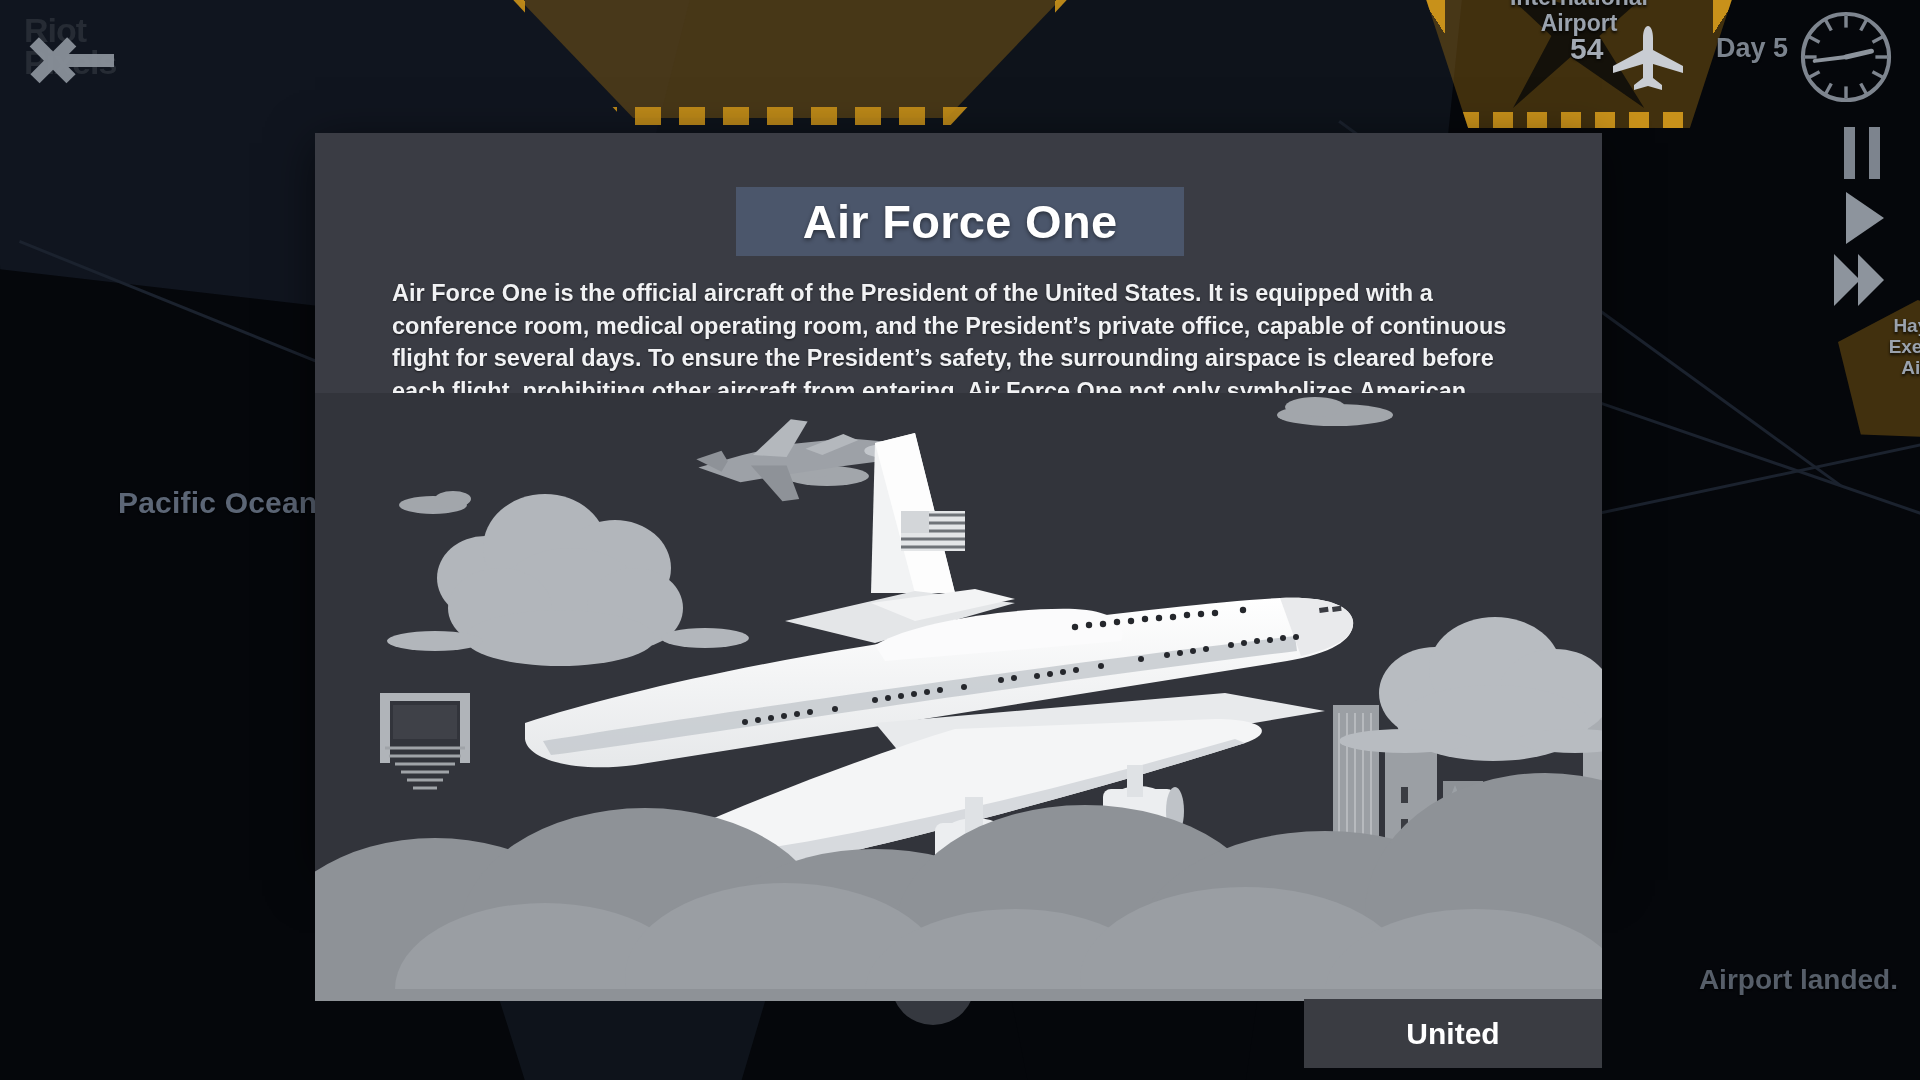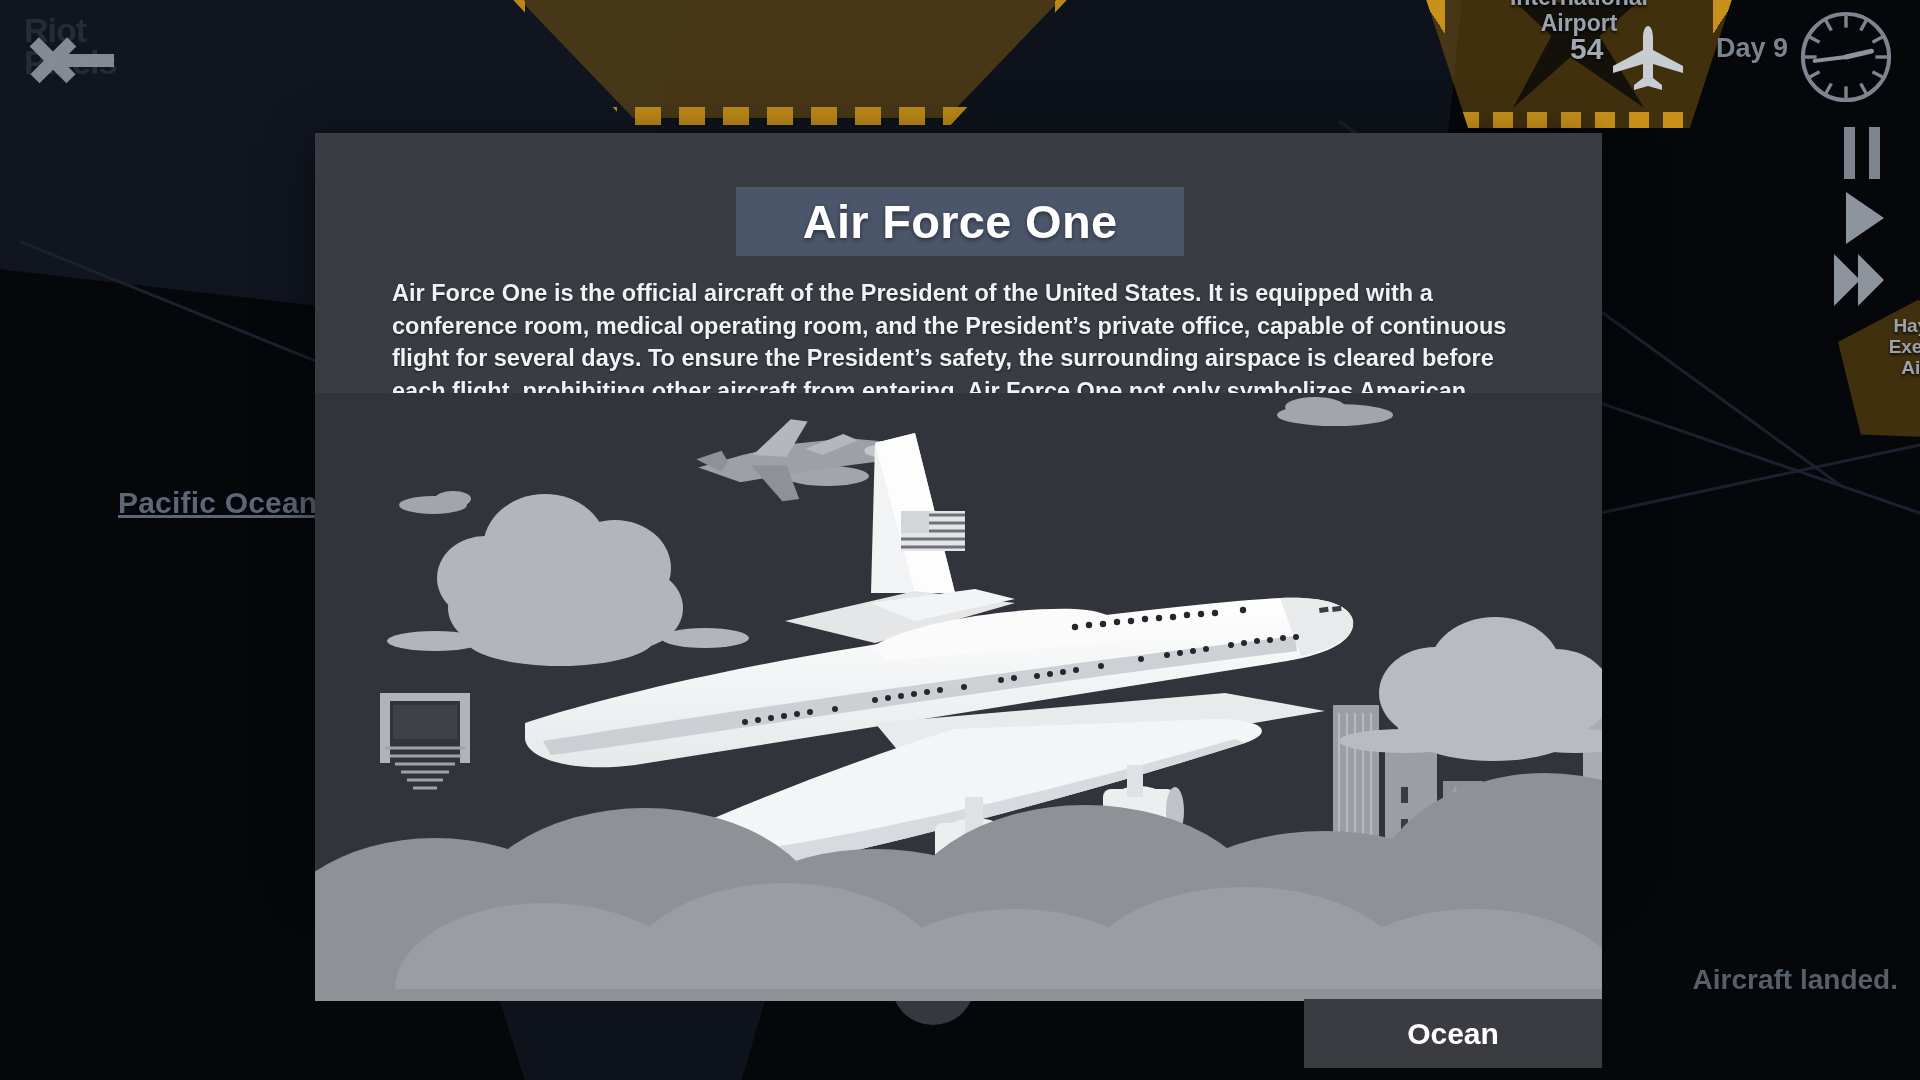--- a/index.html
+++ b/index.html
@@ -15,21 +15,20 @@
   .landmass { position:absolute; background:#05070b; }
   .water    { position:absolute; background:#131a26; }
 
   .road { position:absolute; background:#1b222e; transform-origin:0 0; }
 
   .map-label {
     position:absolute; color:#5c6676; font-weight:bold;
     text-shadow:0 1px 2px rgba(0,0,0,.8); letter-spacing:.2px;
     white-space:pre; text-align:left; line-height:1.12;
     pointer-events:none;
-    text-decoration:underline;
   }
 
   
   .zone { position:absolute; }
   .zone-fill {
     position:absolute; inset:0;
     background:rgba(150,105,20,.42);
   }
   .zone-dash {
     position:absolute; inset:-7px;
@@ -190,21 +189,21 @@
   <div id="watermark" style="white-space: pre;">Riot<br>Pixels</div>
 
   <svg id="hud-back" viewBox="0 0 96 90">
     <g fill="#8d949d" opacity=".92">
       <rect x="30" y="36" width="62" height="13"></rect>
       <rect x="5" y="36" width="52" height="13" transform="rotate(45 31 42)"></rect>
       <rect x="5" y="36" width="52" height="13" transform="rotate(-45 31 42)"></rect>
     </g>
   </svg>
 
-  <div id="hud-day">Day 9</div>
+  <div id="hud-day">Day 5</div>
 
   <svg id="hud-clock" viewBox="0 0 100 100">
     <circle cx="50" cy="50" r="44" fill="none" stroke="#7e858f" stroke-width="4"></circle>
     <g stroke="#7e858f" stroke-width="3.5">
       <line x1="50" y1="8" x2="50" y2="20"></line>
         <line x1="50" y1="80" x2="50" y2="92"></line>
       <line x1="8" y1="50" x2="20" y2="50"></line>
         <line x1="80" y1="50" x2="92" y2="50"></line>
       <line x1="71" y1="12" x2="65" y2="23"></line>
         <line x1="35" y1="77" x2="29" y2="88"></line>
@@ -224,21 +223,21 @@
     <rect x="33" y="2" width="11" height="52" fill="#7d848e"></rect>
   </svg>
   <svg id="btn-play" class="speed-btn" viewBox="0 0 52 56">
     <polygon points="10,2 48,28 10,54" fill="#8d949d"></polygon>
   </svg>
   <svg id="btn-fast" class="speed-btn" viewBox="0 0 56 56">
     <polygon points="2,2 28,28 2,54" fill="#8d949d"></polygon>
     <polygon points="26,2 52,28 26,54" fill="#8d949d"></polygon>
   </svg>
 
-  <div id="status-text">Aircraft landed.</div>
+  <div id="status-text">Airport landed.</div>
 
   <div id="zoom-slider">
     <div id="zoom-ticks"></div>
     <div id="zoom-handle"></div>
   </div>
 </div>
 
 <div id="modal">
 
   <div id="modal-head">
@@ -487,14 +486,14 @@
         <ellipse cx="470" cy="584" rx="160" ry="94"></ellipse>
         <ellipse cx="700" cy="600" rx="150" ry="84"></ellipse>
         <ellipse cx="930" cy="586" rx="165" ry="92"></ellipse>
         <ellipse cx="1160" cy="600" rx="150" ry="84"></ellipse>
         <rect x="0" y="600" width="1287" height="30"></rect>
       </g>
       <rect x="0" y="596" width="1287" height="16" fill="#8e9297"></rect>
     </svg>
   </div>
 
-  <div id="close-button">Ocean</div>
+  <div id="close-button">United</div>
 </div>
 
 </body></html>

